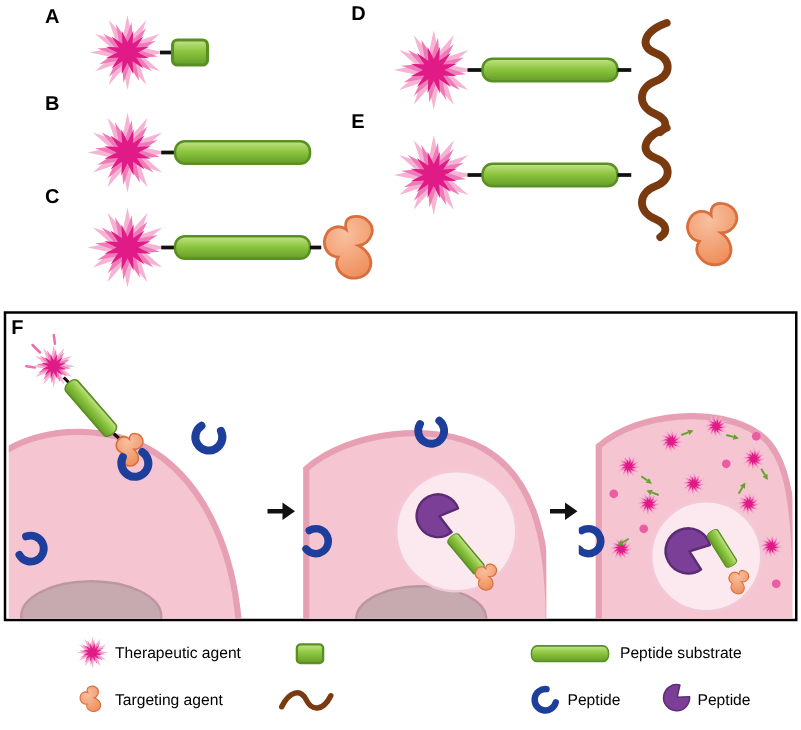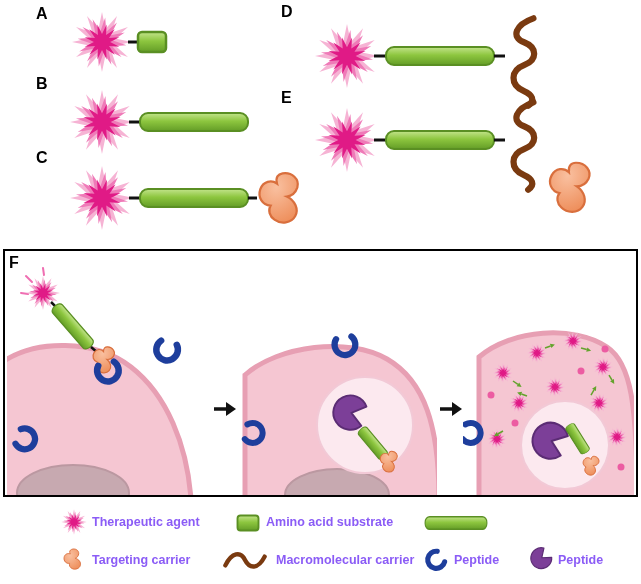--- a/index.html
+++ b/index.html
@@ -1,21 +1,21 @@
 <!DOCTYPE html>
 <html><head>
 <meta charset="utf-8">
 <style>
   *{margin:0;padding:0;box-sizing:border-box}
   html,body{background:#fff}
   body{width:641px;height:584px;font-family:"Liberation Sans",sans-serif;position:relative}
   .canvas{position:relative;width:641px;height:584px;background:#fff;overflow:hidden}
   .abs{position:absolute}
   .panel-letter{position:absolute;font-weight:bold;font-size:16px;color:#000;line-height:1}
-  .legend-label{position:absolute;font-weight:bold;font-size:12.5px;color:#8b5cf6;white-space:nowrap;line-height:1.2}
+  .legend-label{position:absolute;font-weight:normal;font-size:12.5px;color:#000000;white-space:nowrap;line-height:1.2}
   .fbox{position:absolute;left:3px;top:249px;width:635px;height:248px;border:2px solid #000;background:#fff}
   svg{display:block}
   .link{stroke:#111;stroke-width:3}
   .link-thin{stroke:#111;stroke-width:2.5}
   .sparkle{stroke:#ef6eb2;stroke-width:2;stroke-linecap:round}
 </style>
 </head>
 <body>
 
 <div class="canvas">
@@ -188,35 +188,34 @@
   </div>
 
   <svg class="abs" style="left:60px;top:508px" width="28" height="28" viewBox="-110 -110 220 220">
       <use href="#g-star"></use>
     </svg>
   <div class="legend-label" style="left:92px;top:515px">Therapeutic agent</div>
 
   <svg class="abs" style="left:236px;top:514px" width="24" height="18" viewBox="-16 -12 32 24">
       <use href="#g-square"></use>
     </svg>
-  <div class="legend-label" style="left:266px;top:515px">Amino acid substrate</div>
 
   <svg class="abs" style="left:424px;top:516px" width="64" height="14" viewBox="-2 -10 112 20" preserveAspectRatio="none">
       <use href="#g-rect"></use>
     </svg>
+  <div class="legend-label" style="left:496px;top:515px">Peptide substrate</div>
 
   <svg class="abs" style="left:62px;top:546px" width="22" height="26" viewBox="-48 -52 96 104">
       <use href="#g-blob"></use>
     </svg>
-  <div class="legend-label" style="left:92px;top:553px">Targeting carrier</div>
+  <div class="legend-label" style="left:92px;top:553px">Targeting agent</div>
 
   <svg class="abs" style="left:222px;top:549px" width="46" height="24" viewBox="-42 -22 84 44">
       <use href="#g-squiggle-h"></use>
     </svg>
-  <div class="legend-label" style="left:276px;top:553px">Macromolecular carrier</div>
 
   <svg class="abs" style="left:424px;top:547px" width="24" height="26" viewBox="-56 -56 112 112">
       <use href="#g-receptor" transform="rotate(-35)"></use>
     </svg>
   <div class="legend-label" style="left:454px;top:553px">Peptide</div>
 
   <svg class="abs" style="left:528px;top:546px" width="26" height="26" viewBox="-56 -56 112 112">
       <use href="#g-protease" transform="rotate(-40)"></use>
     </svg>
   <div class="legend-label" style="left:558px;top:553px">Peptide</div>

